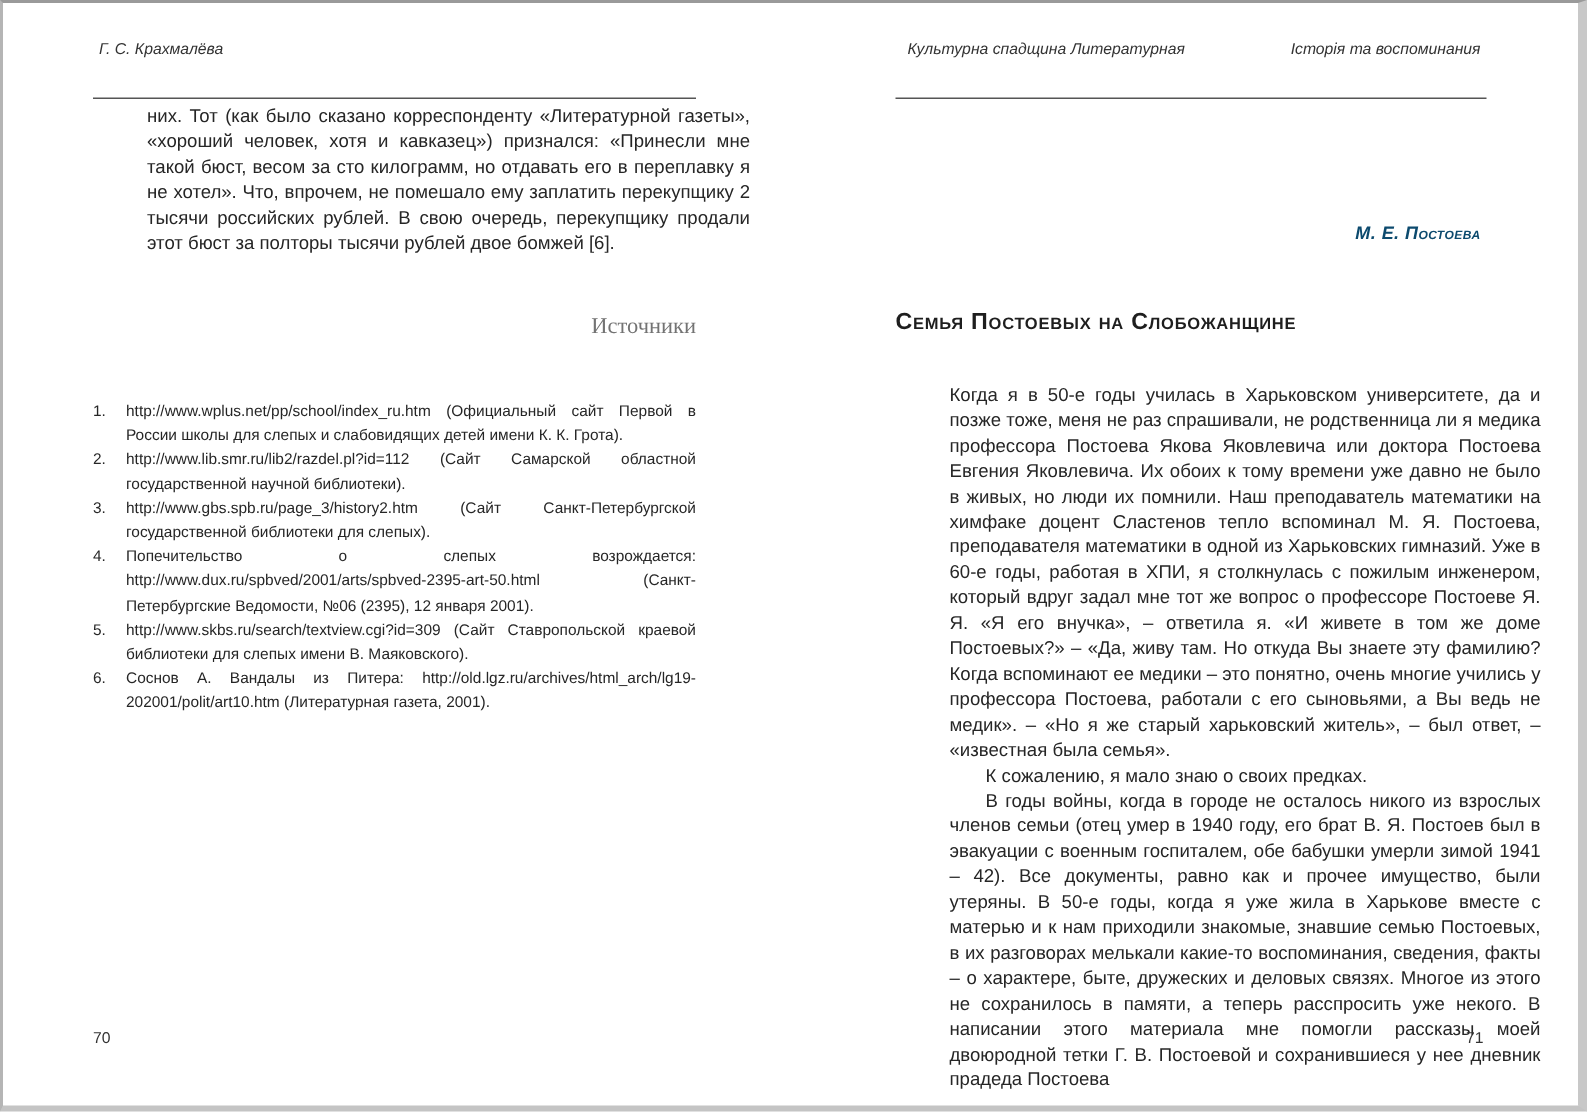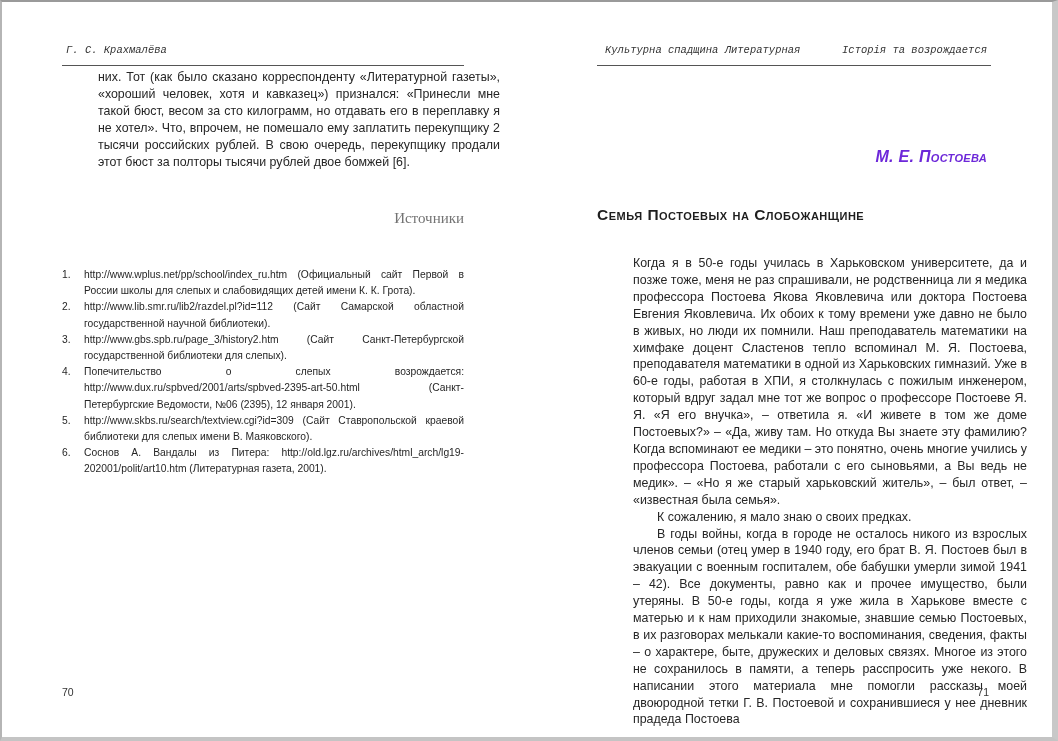--- a/index.html
+++ b/index.html
@@ -17,23 +17,23 @@
     border-left: 2px solid #b5b5b5;
     border-right: 6px solid #c8c8c8;
     border-bottom: 4px solid #c4c4c4;
     pointer-events: none;
   }
   .page { position: absolute; top: 0; height: 741px; }
   .page-left { left: 62px; width: 402px; }
   .page-right { left: 597px; width: 394px; }
 
   .running-head {
-    position: absolute; top: 44px; left: 0; right: 0;
+    position: absolute; top: 27px; left: 0; right: 0;
     font-size: 10.5px; font-style: italic; color: #333;
-    display: flex; justify-content: space-between; font-family: Liberation Mono, monospace;
+    display: flex; justify-content: space-between;
   }
   .page-left .running-head { left: 4px; }
   .page-right .running-head { left: 8px; right: 4px; }
   .head-rule {
     position: absolute; top: 65px; left: 0; right: 0;
     border-top: 1.3px solid #555;
   }
 
   .body-text {
     font-size: 12.4px; line-height: 16.9px; text-align: justify;
@@ -52,21 +52,21 @@
     position: absolute; top: 267px; left: 0; width: 402px;
     list-style: none; margin: 0; padding: 0;
     font-size: 10.3px; line-height: 16.2px; color: #262626;
   }
   .sources-list li { display: flex; }
   .sources-list .num { width: 22px; flex: 0 0 22px; }
   .sources-list .txt { flex: 1; text-align: justify; }
 
   .author {
     position: absolute; top: 148px; right: 4px;
-    font-size: 16px; font-weight: bold; font-style: italic; color: #6d28d9;
+    font-size: 12px; font-weight: bold; font-style: italic; color: #0c4a6e;
     font-variant: small-caps; letter-spacing: 0.3px;
   }
   .article-title {
     position: absolute; top: 206px; left: 0; width: 394px;
     text-align: left; font-size: 15.5px; font-weight: bold;
     font-variant: small-caps; letter-spacing: 0.5px; color: #1e1e1e;
   }
   .right-text { position: absolute; top: 255px; left: 0; width: 394px; }
 
   .page-num {
@@ -118,21 +118,21 @@
       <span class="txt">Соснов А. Вандалы из Питера: http://old.lgz.ru/archives/html_arch/lg19-202001/polit/art10.htm (Литературная газета, 2001).</span>
     </li>
   </ol>
 
   <div class="page-num">70</div>
 </div>
 
 <div class="page page-right">
   <div class="running-head">
     <span>Культурна спадщина Литературная</span>
-    <span>Історія та возрождается</span>
+    <span>Історія та воспоминания</span>
   </div>
   <div class="head-rule"></div>
 
   <div class="author">М. Е. Постоева</div>
   <div class="article-title">Семья Постоевых на Слобожанщине</div>
 
   <div class="right-text body-text">
     <p>Когда я в 50-е годы училась в Харьковском университете, да и позже тоже, меня не раз спрашивали, не родственница ли я медика профессора Постоева Якова Яковлевича или доктора Постоева Евгения Яковлевича. Их обоих к тому времени уже давно не было в живых, но люди их помнили. Наш преподаватель математики на химфаке доцент Сластенов тепло вспоминал М. Я. Постоева, преподавателя математики в одной из Харьковских гимназий. Уже в 60-е годы, работая в ХПИ, я столкнулась с пожилым инженером, который вдруг задал мне тот же вопрос  о профессоре Постоеве Я. Я. «Я его внучка», – ответила я. «И живете в том же доме Постоевых?» – «Да, живу там. Но откуда Вы знаете эту фамилию? Когда вспоминают ее медики – это понятно, очень многие учились у профессора Постоева, работали с его сыновьями, а Вы ведь не медик». – «Но я же старый харьковский житель», – был ответ, – «известная была семья».</p>
     <p class="indent">К сожалению, я мало знаю о своих предках.</p>
     <p class="indent">В годы войны, когда в городе не осталось никого из взрослых членов семьи (отец умер в 1940 году, его брат В. Я. Постоев был в эвакуации с военным госпиталем, обе бабушки умерли зимой 1941 – 42). Все документы, равно как и прочее имущество, были утеряны. В 50-е годы, когда я уже жила в Харькове вместе с матерью и к нам приходили знакомые, знавшие семью Постоевых, в их разговорах мелькали какие-то воспоминания, сведения, факты – о характере, быте, дружеских и деловых связях. Многое из этого не сохранилось в памяти, а теперь расспросить уже некого. В написании этого материала мне помогли рассказы моей двоюродной тетки Г. В. Постоевой и сохранившиеся у нее дневник прадеда Постоева</p>

